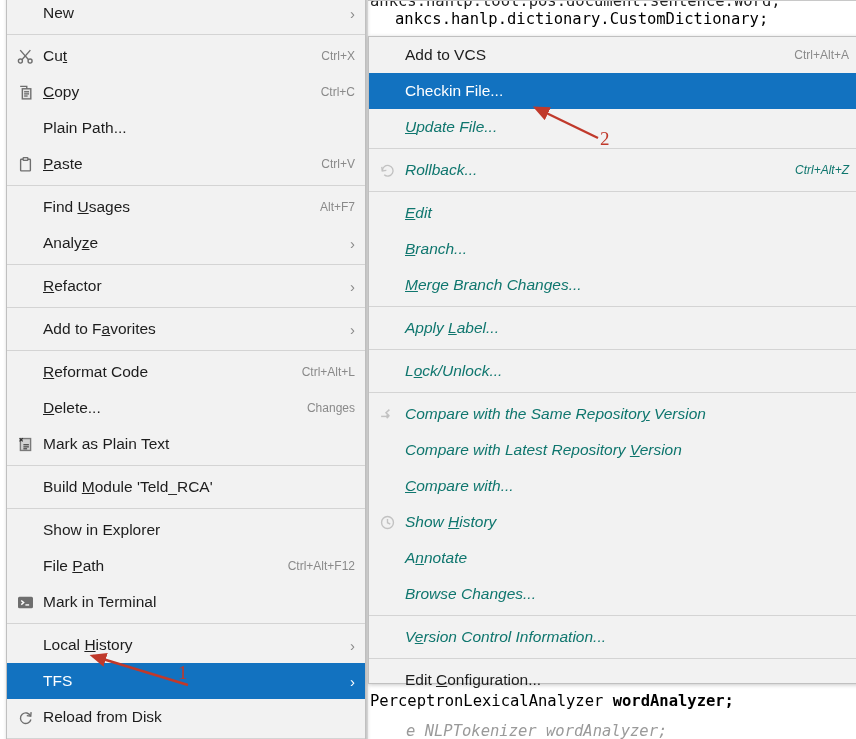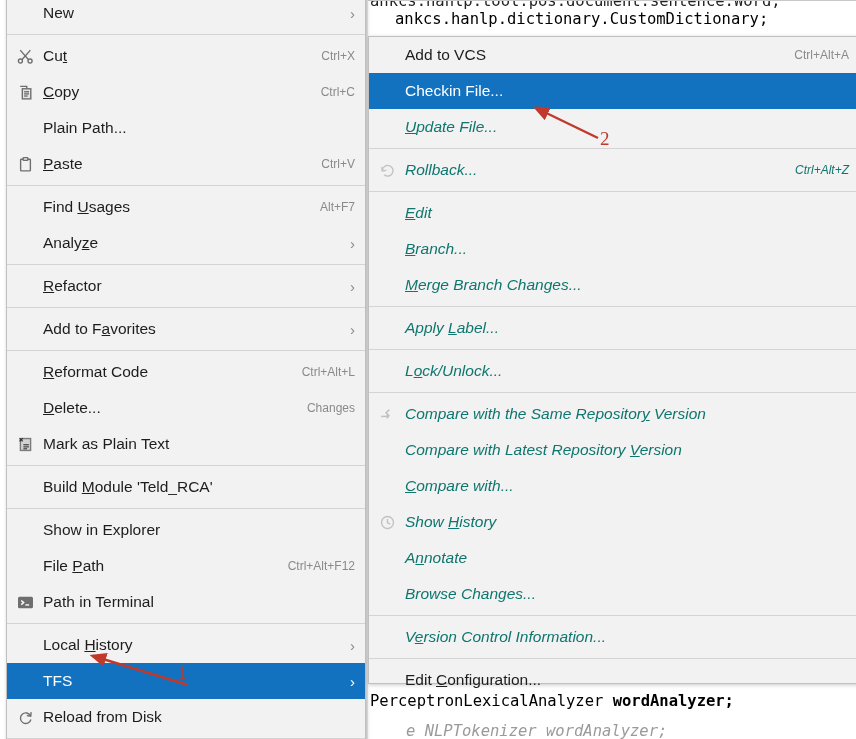--- a/index.html
+++ b/index.html
@@ -214,21 +214,21 @@
         <span class="acc">Ctrl+Alt+F12</span>
       </div>
       <div class="mi">
         <span class="ic">
           <svg width="17" height="17" viewBox="0 0 16 16" fill="none" stroke="currentColor" stroke-width="1.3">
             <rect x="1.6" y="3.2" width="12.8" height="9.6" rx="0.8" fill="#6e6e6e" stroke="#6e6e6e"></rect>
             <path d="M4 6.2l2.3 1.9L4 10" stroke="#ffffff" stroke-width="1.3"></path>
             <line x1="7.9" y1="10.3" x2="11.4" y2="10.3" stroke="#ffffff" stroke-width="1.3"></line>
           </svg>
         </span>
-        <span class="lbl">Path in Terminal</span>
+        <span class="lbl">Mark in Terminal</span>
       </div>
       <div class="sep"></div>
       <div class="mi">
         <span class="ic"></span>
         <span class="lbl">Local <u>H</u>istory</span>
         <span class="chev" style="margin-left: auto;">›</span>
       </div>
       <div class="mi selected">
         <span class="ic"></span>
         <span class="lbl">TFS</span>

